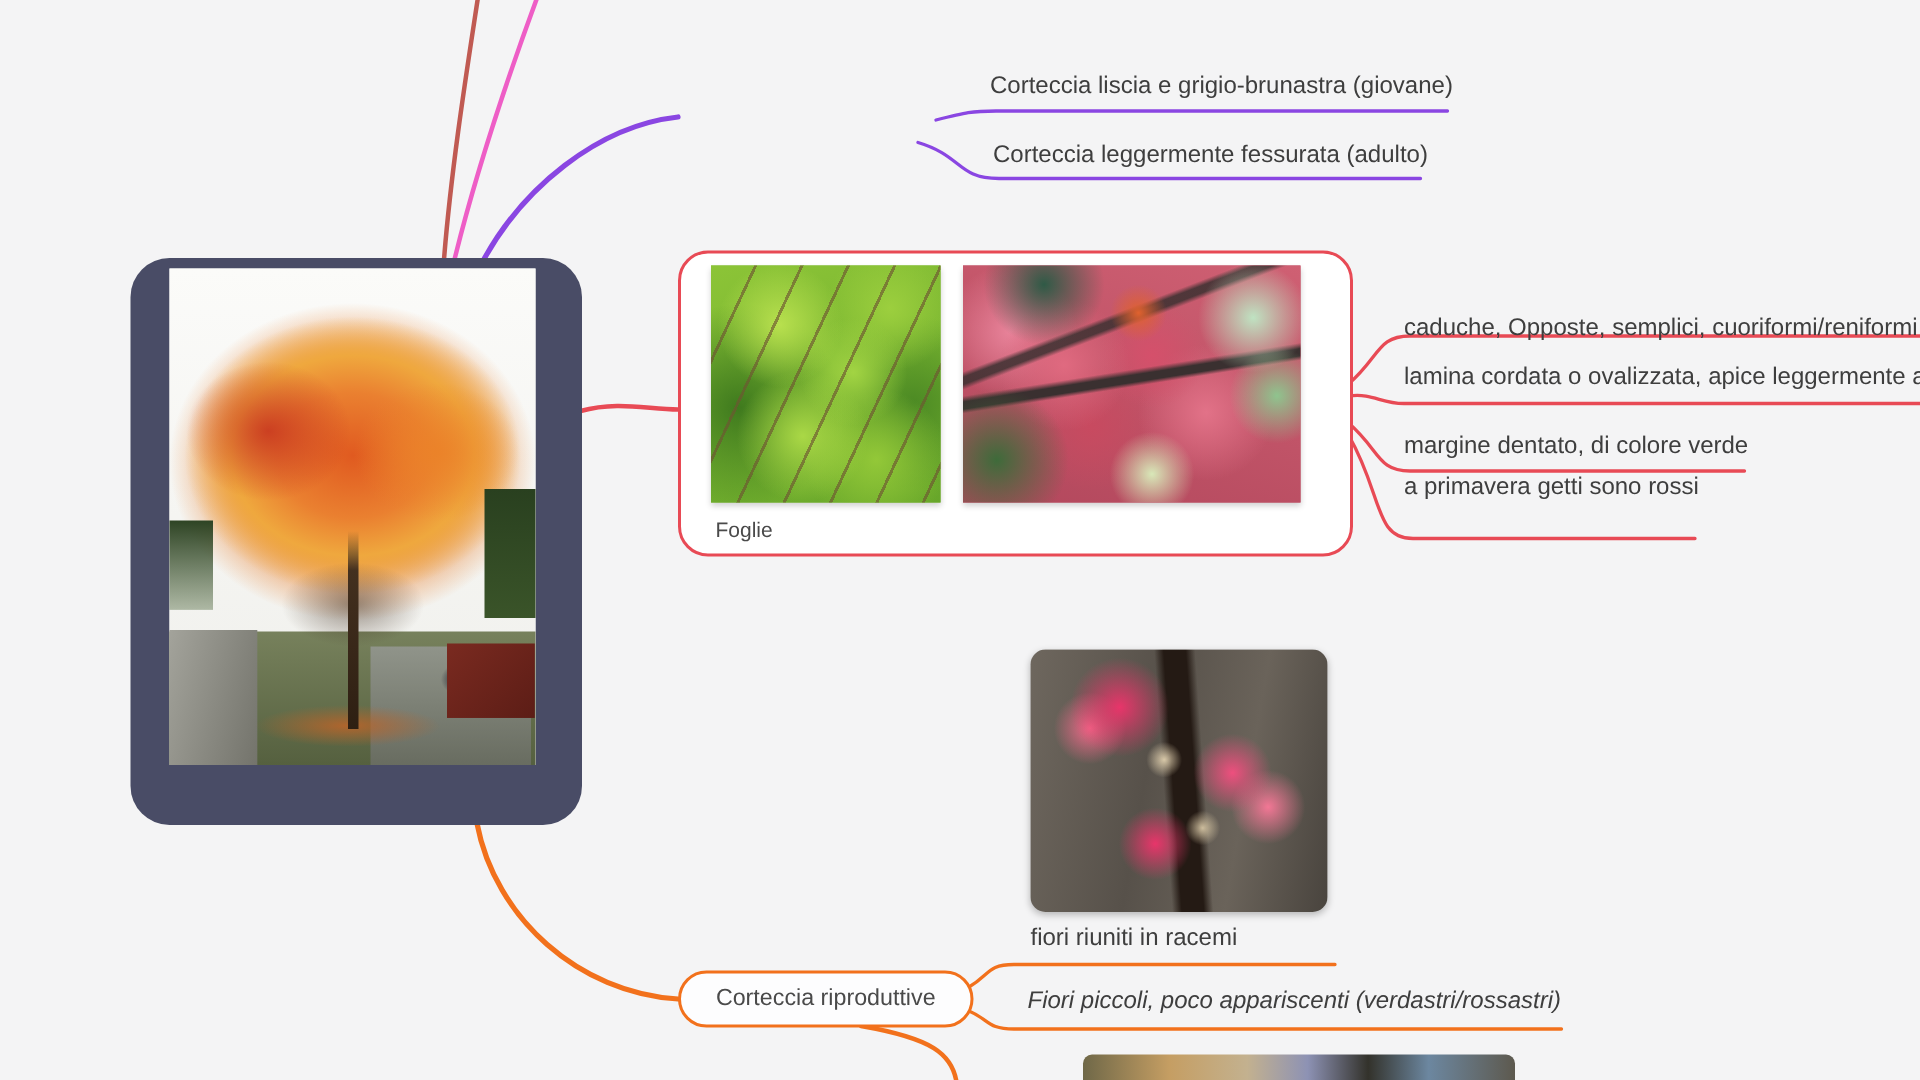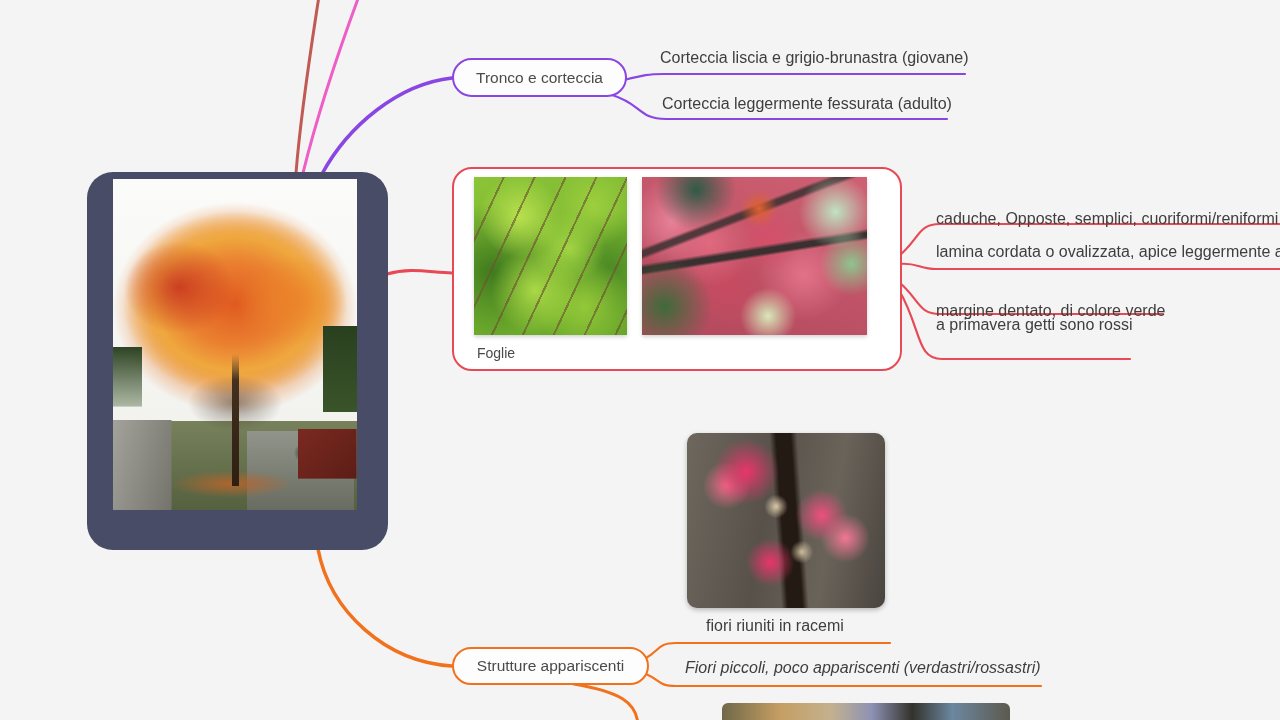--- a/index.html
+++ b/index.html
@@ -154,38 +154,35 @@
       <path d="M 646,658 C 660,650 658,643 676,643 H 890" stroke="#f2711c" stroke-width="2.2"></path>
       <path d="M 646,674 C 660,680 658,686 676,686 H 1041" stroke="#f2711c" stroke-width="2.2"></path>
       <path d="M 574,684 C 620,692 636,702 638,724" stroke="#f2711c" stroke-width="3"></path>
     </g>
   </svg>
 
   <div class="node-root">
     <div class="img-tree"></div>
   </div>
 
-  <div class="pill node-tronco">
-    <span>Tronco e corteccia</span>
-  </div>
   <div class="label-item" style="left:660px;top:49px;">Corteccia liscia e grigio-brunastra (giovane)</div>
   <div class="label-item" style="left:662px;top:95px;">Corteccia leggermente fessurata (adulto)</div>
 
   <div class="node-foglie">
     <div class="leafimg img-leaves-green"></div>
     <div class="leafimg img-leaves-red"></div>
     <div class="foglie-label">Foglie</div>
   </div>
   <div class="label-item" style="left:936px;top:198px;margin-top:12px;">caduche, Opposte, semplici, cuoriformi/reniformi</div>
   <div class="label-item" style="left:936px;top:243px;">lamina cordata o ovalizzata, apice leggermente ap</div>
-  <div class="label-item" style="left:936px;top:302px;">margine dentato, di colore verde</div>
+  <div class="label-item" style="left:936px;top:289px;">margine dentato, di colore verde</div>
   <div class="label-item" style="left:936px;top:316px;">a primavera getti sono rossi</div>
 
   <div class="img-flowers"></div>
-  <div class="label-item" style="left:706px;top:617px;text-align:right;">fiori riuniti in racemi</div>
+  <div class="label-item" style="left:687px;top:617px;text-align:right;">fiori riuniti in racemi</div>
   <div class="pill node-strutture">
-    <span>Strutture appariscenti</span>
+    <span>Corteccia riproduttive</span>
   </div>
   <div class="label-item" style="left:685px;top:659px;font-style:italic;">Fiori piccoli, poco appariscenti (verdastri/rossastri)</div>
 
   <div class="img-bottom"></div>
 
 </div>
 
 </body></html>

